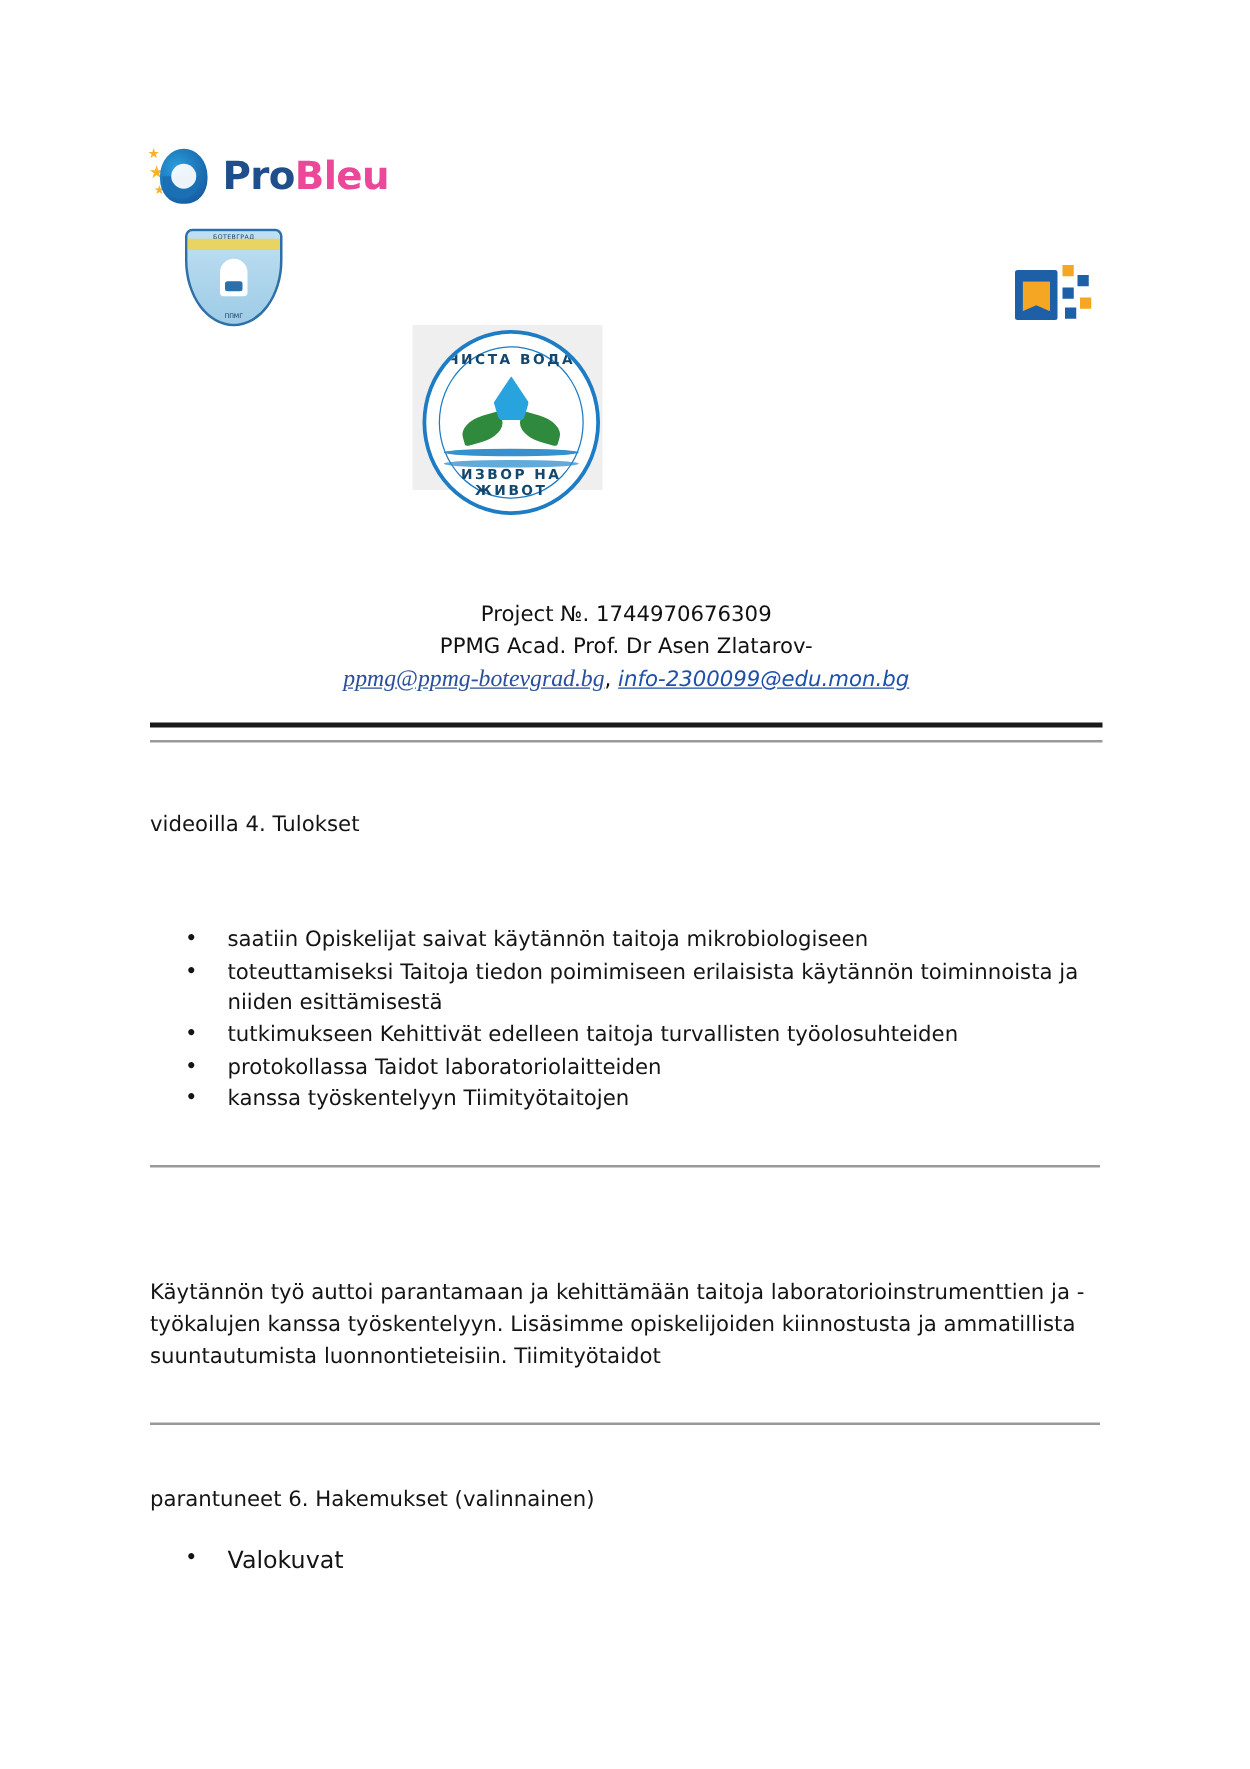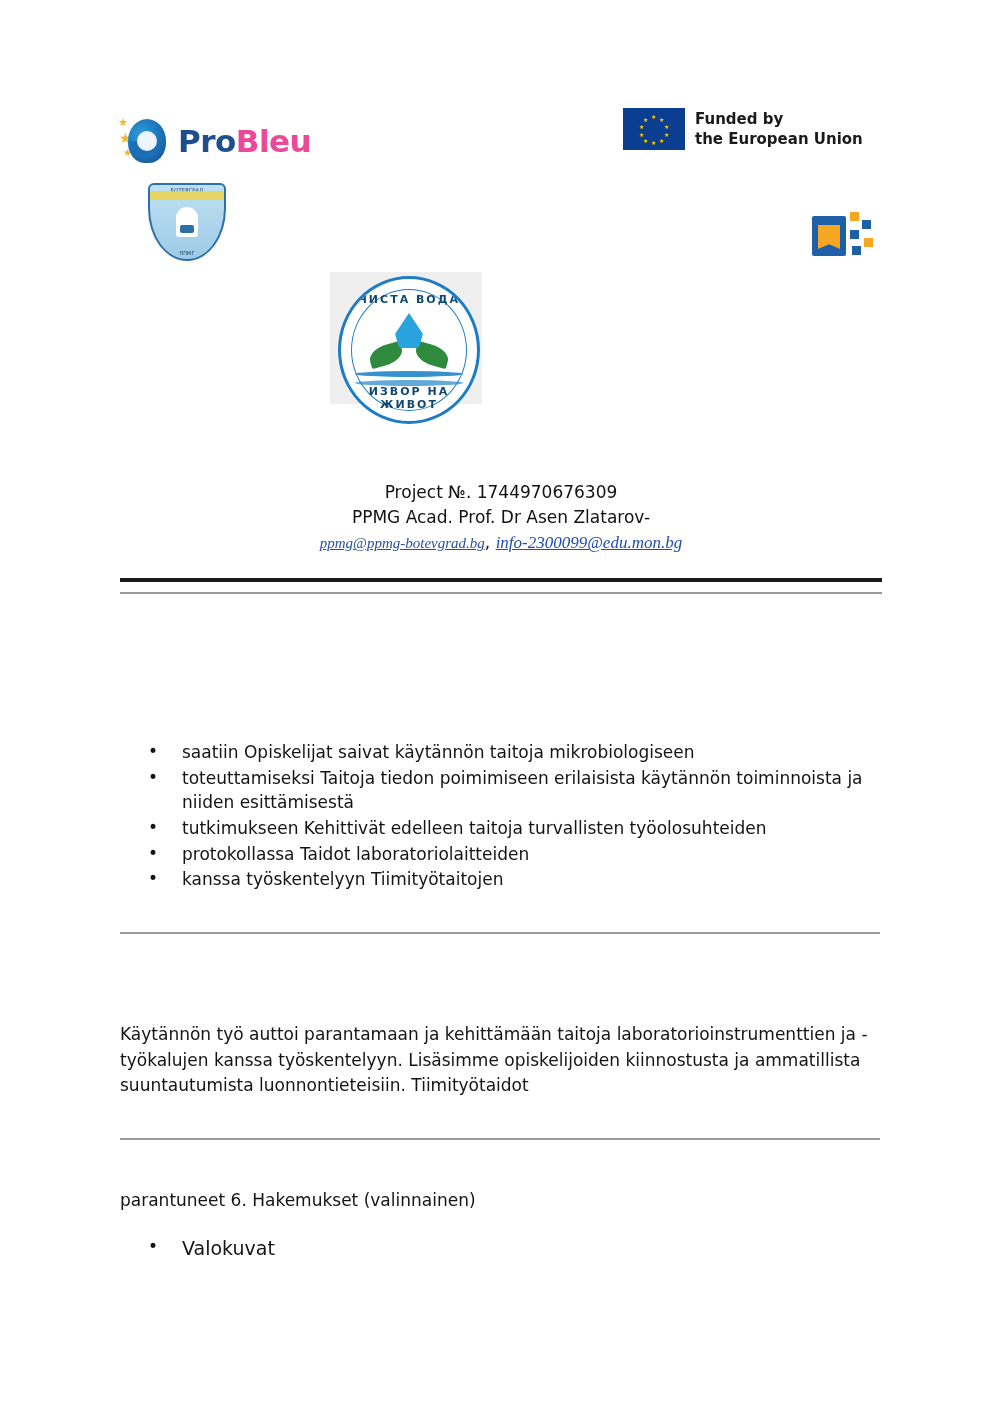--- a/index.html
+++ b/index.html
@@ -212,21 +212,21 @@
   }
   .edu-dot.d1 { left: 38px; top: 0px; background: #f5a623; }
   .edu-dot.d2 { left: 50px; top: 8px; background: #1d60a8; }
   .edu-dot.d3 { left: 38px; top: 18px; background: #1d60a8; }
   .edu-dot.d4 { left: 52px; top: 26px; background: #f5a623; }
   .edu-dot.d5 { left: 40px; top: 34px; background: #1d60a8; }
 
   .logo-water {
     position: absolute;
     left: 330px;
-    top: 272px;
+    top: 260px;
     width: 152px;
     height: 132px;
     background: #efefef;
   }
   .water-circle {
     position: absolute;
     left: 8px; top: 4px;
     width: 136px; height: 142px;
     border-radius: 50%;
     background: #ffffff;
@@ -292,31 +292,30 @@
     font-size: 17px;
     line-height: 1.45;
     color: #111;
   }
   .title-block .line { white-space: nowrap; }
   .email-row {
     margin-top: 1px;
   }
   .email-serif {
     font-family: "Liberation Serif", serif;
-    font-size: 15px;
+    font-size: 19px;
     font-style: italic;
     color: #2b4f9e;
     text-decoration: underline;
   }
   .email-sans {
     font-size: 17px;
     font-style: italic;
     color: #1f4fa8;
     text-decoration: underline;
-    font-family: Liberation Serif, serif;
   }
   .rule-thick {
     position: absolute;
     left: 120px;
     top: 578px;
     width: 762px;
     height: 4px;
     background: #1a1a1a;
   }
   .rule-thin-top {
@@ -416,40 +415,20 @@
       <span class="star s1">★</span>
       <span class="star s2">★</span>
       <span class="star s3">★</span>
       <div class="probleu-swirl"></div>
     </div>
     <div class="probleu-text">
       <span class="pro">Pro</span><span class="bleu">Bleu</span>
     </div>
   </div>
 
-  <div class="logo-eu">
-    <div class="eu-flag">
-      <div class="eu-stars">
-        <i style="left:12px;top:0px;">★</i>
-        <i style="left:20px;top:3px;">★</i>
-        <i style="left:25px;top:10px;">★</i>
-        <i style="left:25px;top:18px;">★</i>
-        <i style="left:20px;top:24px;">★</i>
-        <i style="left:12px;top:26px;">★</i>
-        <i style="left:4px;top:24px;">★</i>
-        <i style="left:0px;top:18px;">★</i>
-        <i style="left:0px;top:10px;">★</i>
-        <i style="left:4px;top:3px;">★</i>
-      </div>
-    </div>
-    <div class="eu-label">
-      <div>Funded by</div>
-      <div>the European Union</div>
-    </div>
-  </div>
 
   <div class="logo-school">
     <div class="shield">
       <div class="tiny">БОТЕВГРАД</div>
       <div class="band"></div>
       <div class="figure"></div>
       <div class="bottom">ППМГ</div>
     </div>
   </div>
 
@@ -479,20 +458,21 @@
     <div class="line">Project №. 1744970676309</div>
     <div class="line">PPMG Acad. Prof. Dr Asen Zlatarov-</div>
     <div class="email-row">
       <a class="email-serif" href="#">ppmg@ppmg-botevgrad.bg</a><span>,</span>
       <a class="email-sans" href="#">info-2300099@edu.mon.bg</a>
     </div>
   </div>
   <div class="rule-thick"></div>
   <div class="rule-thin-top"></div>
 
+  <div class="body-text p-videoilla">videoilla 4. Tulokset</div>
 
   <ul class="bullets">
     <li>saatiin Opiskelijat saivat käytännön taitoja mikrobiologiseen</li>
     <li>toteuttamiseksi Taitoja tiedon poimimiseen erilaisista käytännön toiminnoista ja niiden esittämisestä</li>
     <li>tutkimukseen Kehittivät edelleen taitoja turvallisten työolosuhteiden</li>
     <li>protokollassa Taidot laboratoriolaitteiden</li>
     <li>kanssa työskentelyyn Tiimityötaitojen</li>
   </ul>
 
   <div class="rule-a"></div>

